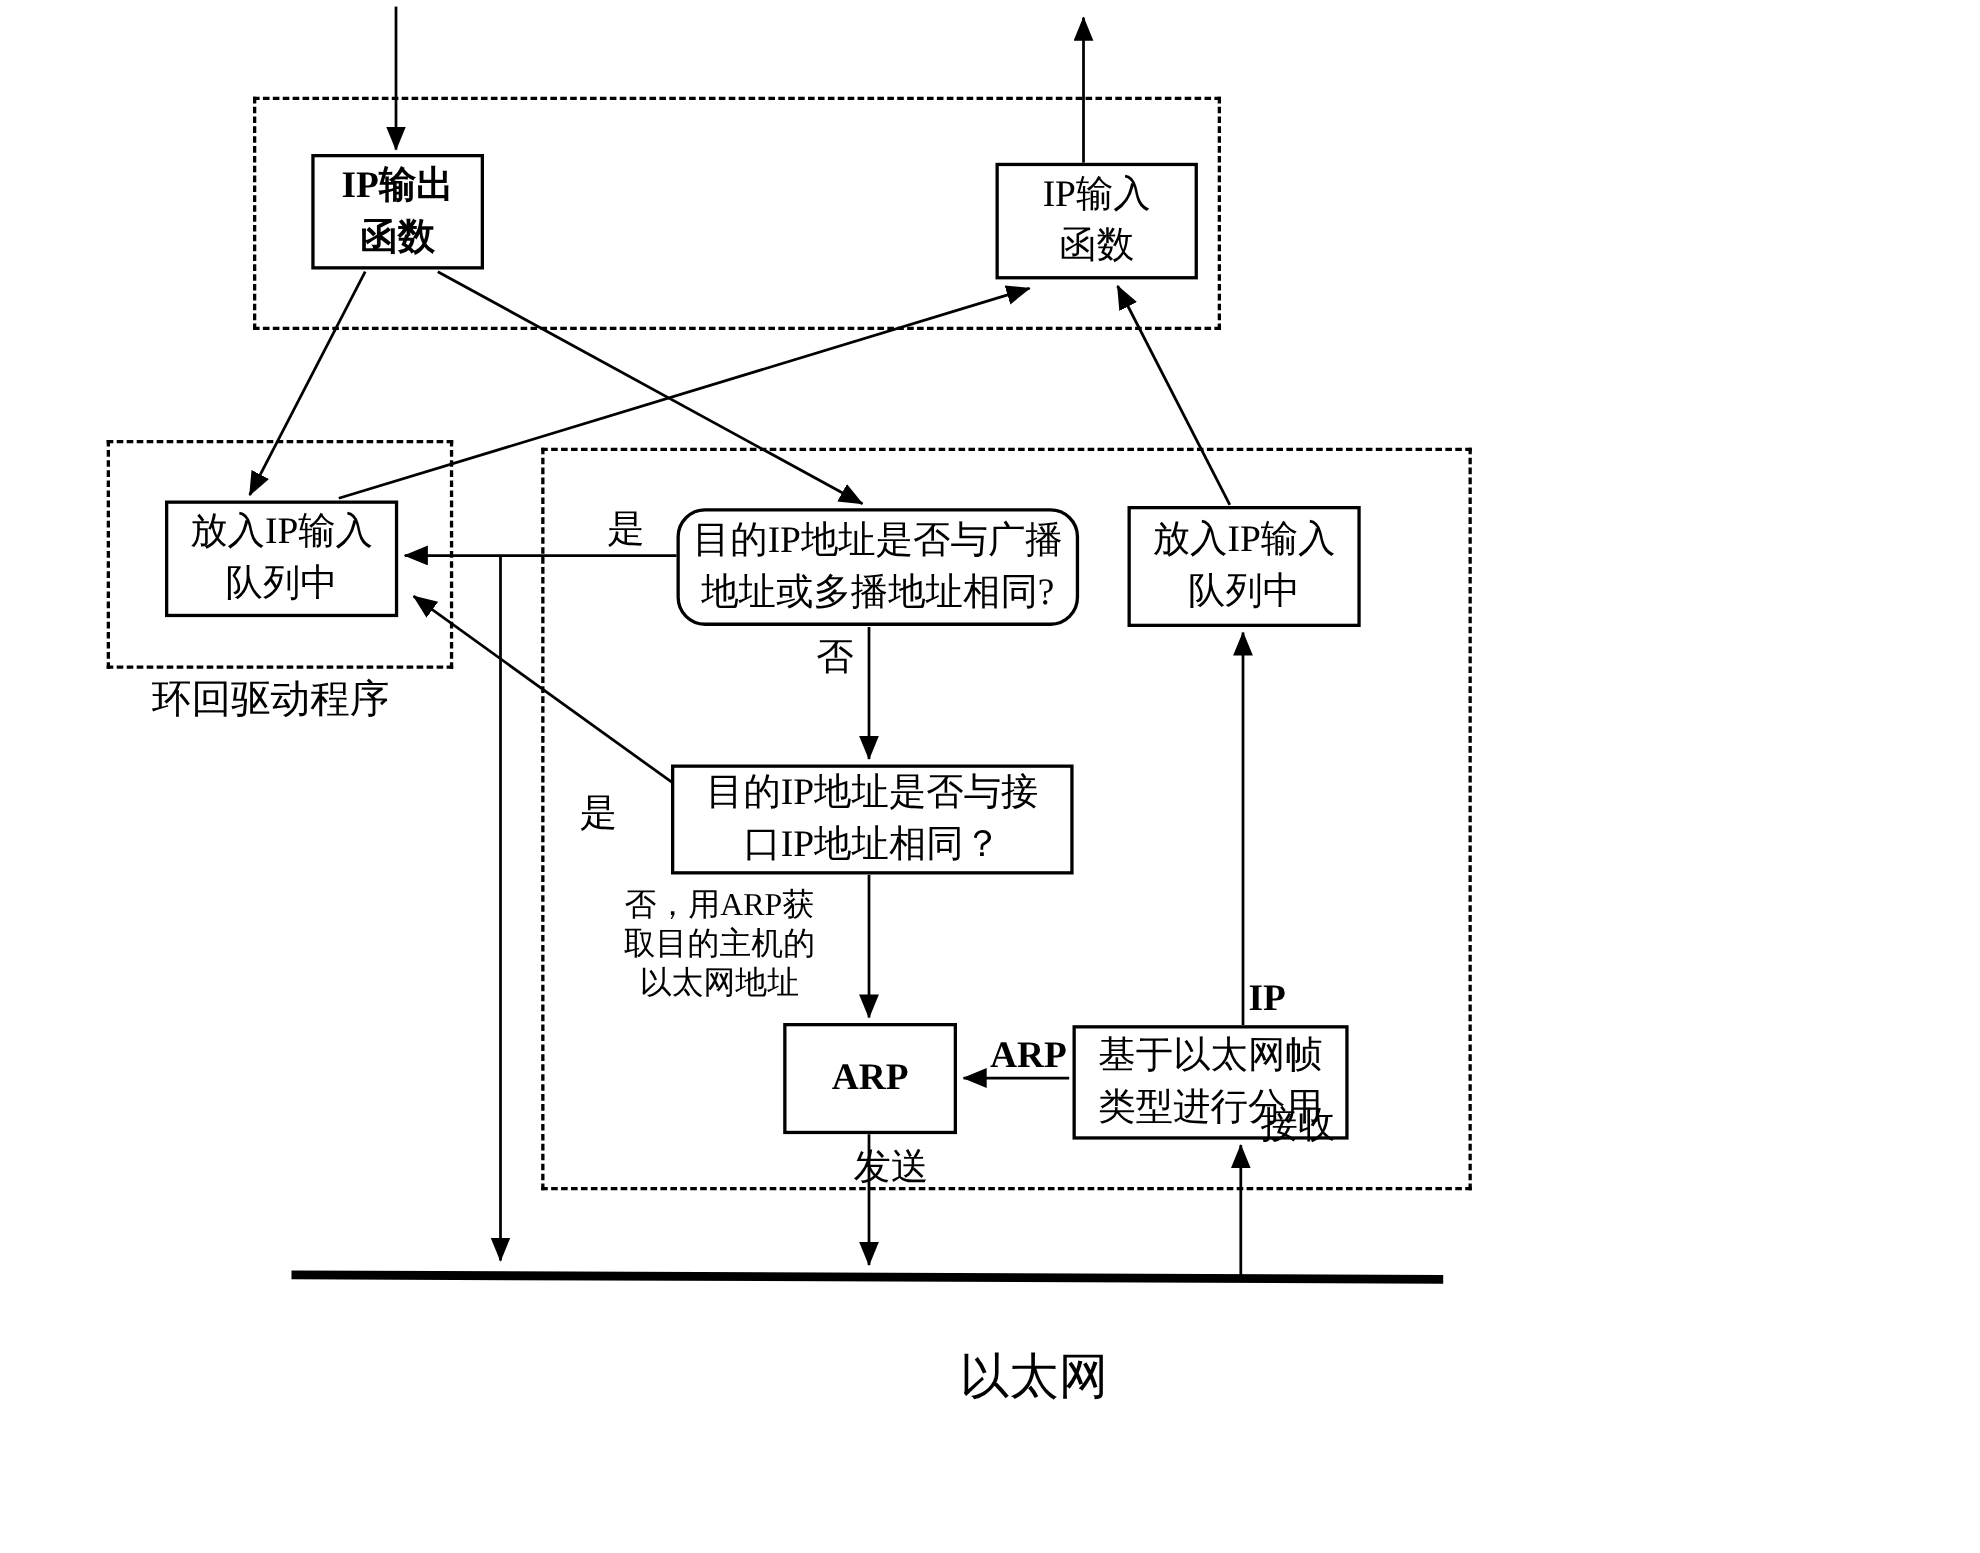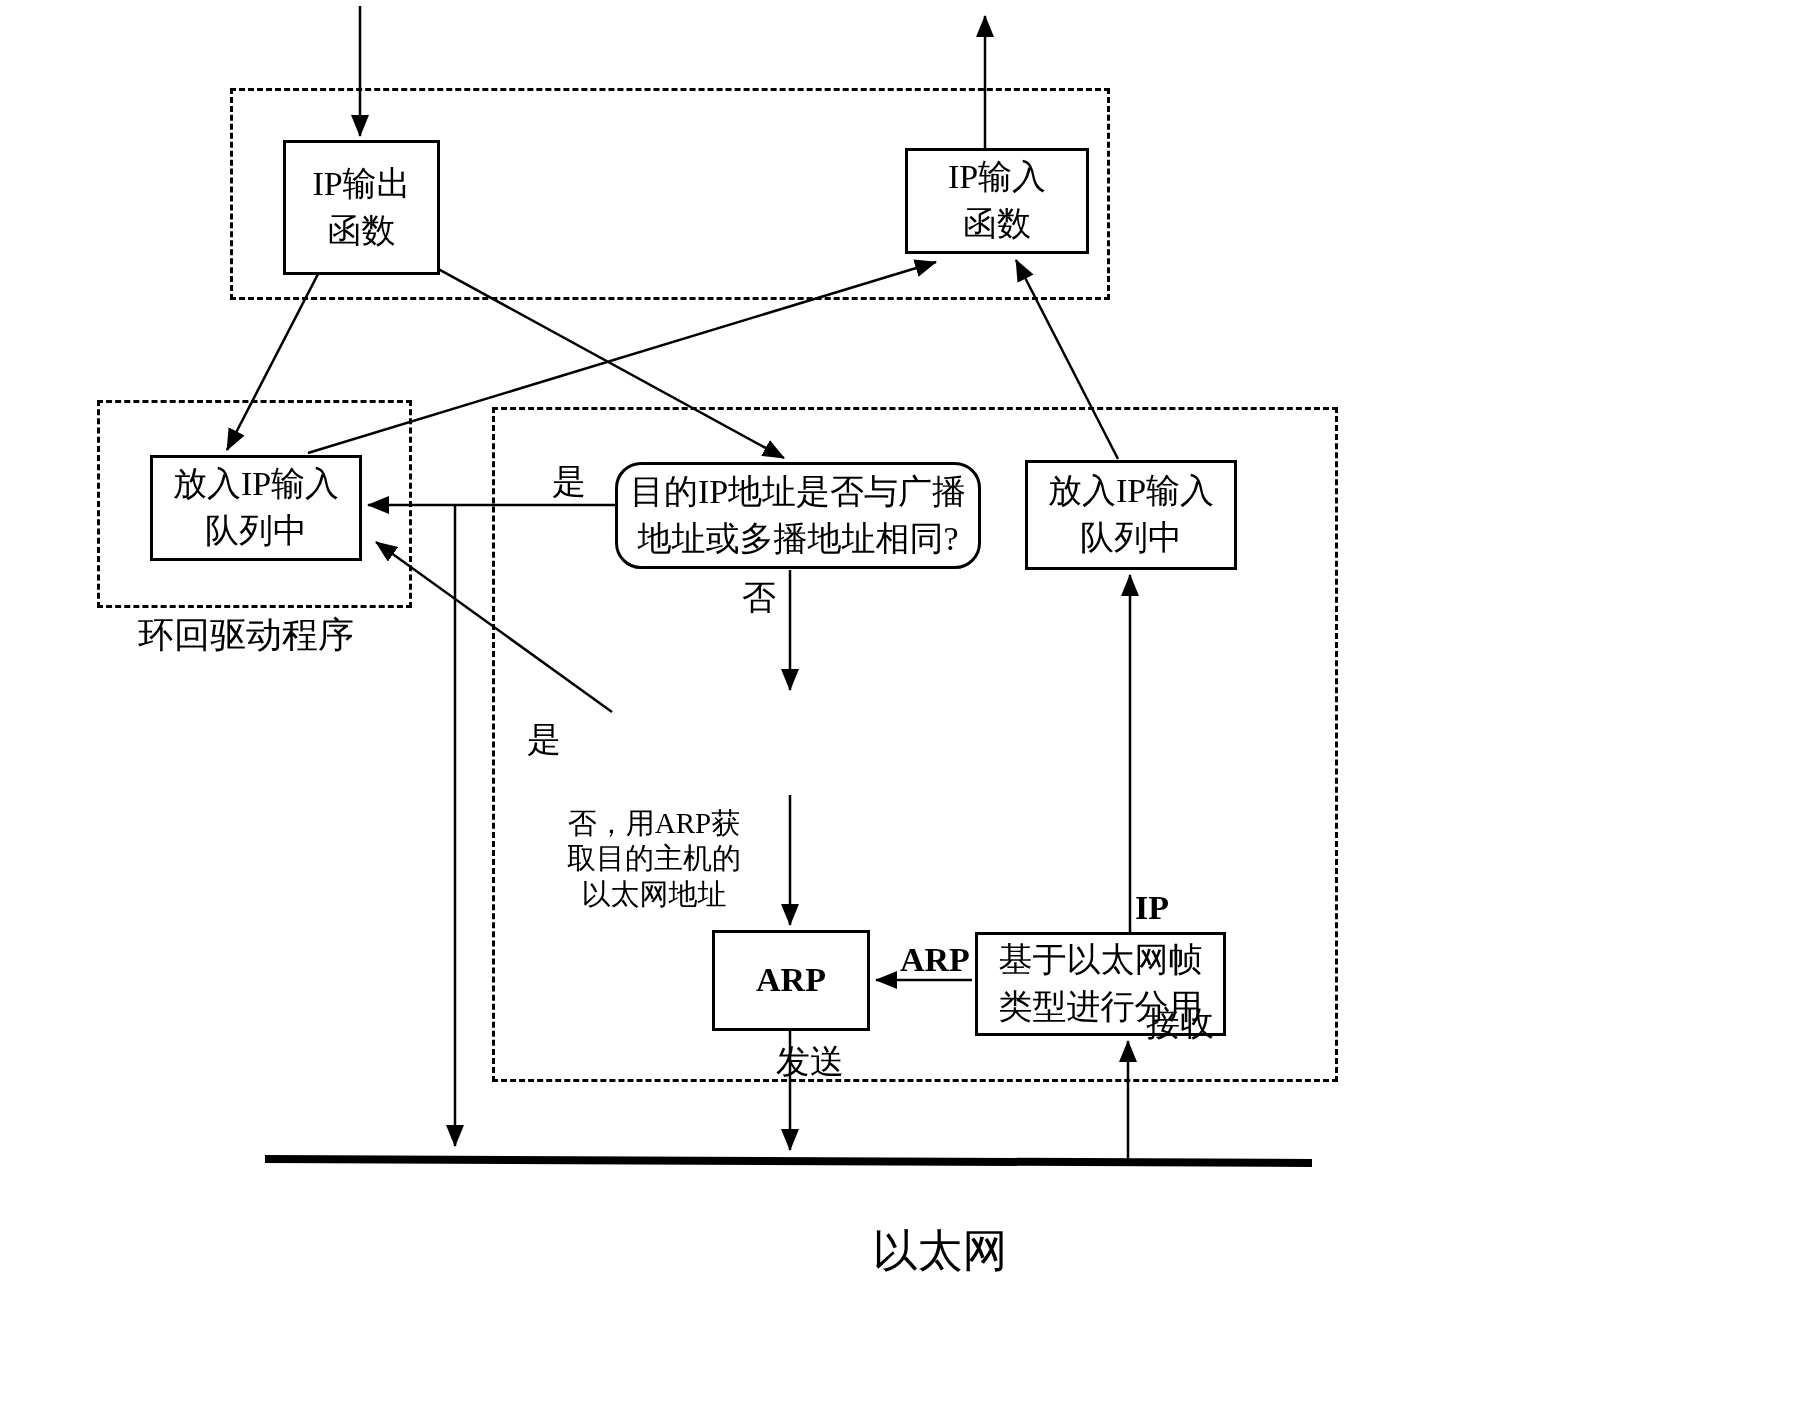--- a/index.html
+++ b/index.html
@@ -78,35 +78,37 @@
       <line x1="790" y1="795" x2="790" y2="925" marker-end="url(#arrow)"></line>
       <line x1="790" y1="1031" x2="790" y2="1150" marker-end="url(#arrow)"></line>
       <line x1="972" y1="980" x2="876" y2="980" marker-end="url(#arrow)"></line>
       <line x1="1130" y1="932" x2="1130" y2="575" marker-end="url(#arrow)"></line>
       <line x1="1118" y1="459" x2="1016" y2="260" marker-end="url(#arrow)"></line>
       <line x1="1128" y1="1160" x2="1128" y2="1041" marker-end="url(#arrow)"></line>
       <line x1="265" y1="1159" x2="1312" y2="1163" stroke-width="8"></line>
     </g>
   </svg>
 
-  <div class="node" style="left:283px; top:140px; width:157px; height:135px;">IP输出
+  <div class="node" style="left:283px; top:140px; width:157px; height:105px;font-weight:bold;">IP输出
 函数</div>
 
   <div class="node" style="left:905px; top:148px; width:184px; height:106px;">IP输入
 函数</div>
 
   <div class="node" style="left:150px; top:455px; width:212px; height:106px;">放入IP输入
 队列中</div>
 
   <div class="node" style="left:615px; top:462px; width:366px; height:107px;border-radius:26px;">目的IP地址是否与广播
 地址或多播地址相同?</div>
 
   <div class="node" style="left:1025px; top:460px; width:212px; height:110px;">放入IP输入
 队列中</div>
 
+  <div class="node" style="left:610px; top:695px; width:366px; height:100px;">目的IP地址是否与接
+口IP地址相同？</div>
 
   <div class="node bold" style="left:712px; top:930px; width:158px; height:101px;">ARP</div>
 
   <div class="node" style="left:975px; top:932px; width:251px; height:104px;">基于以太网帧
 类型进行分用</div>
 
   <div class="lbl" style="left:552px; top:462px;">是</div>
 
   <div class="lbl" style="left:742px; top:578px;">否</div>
 

